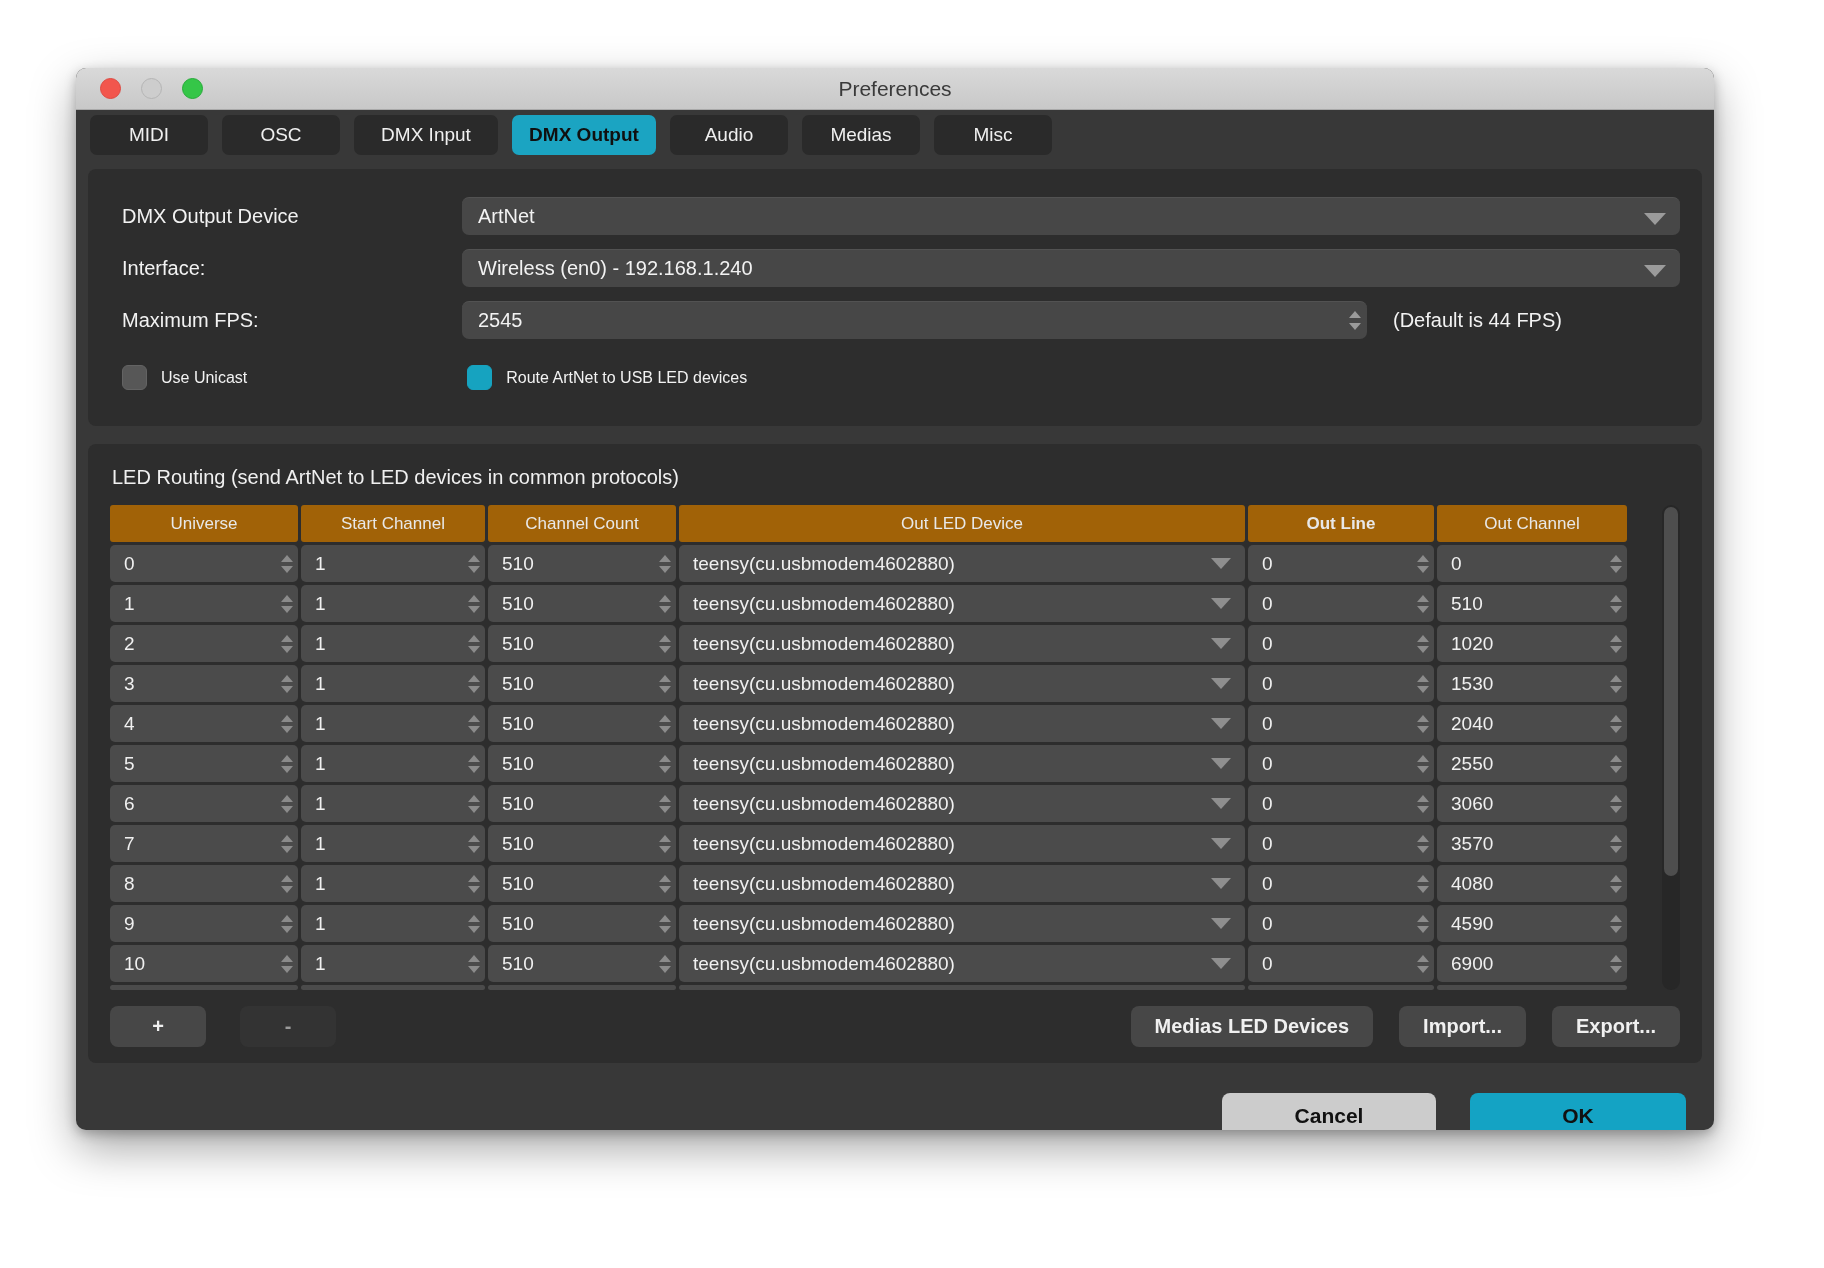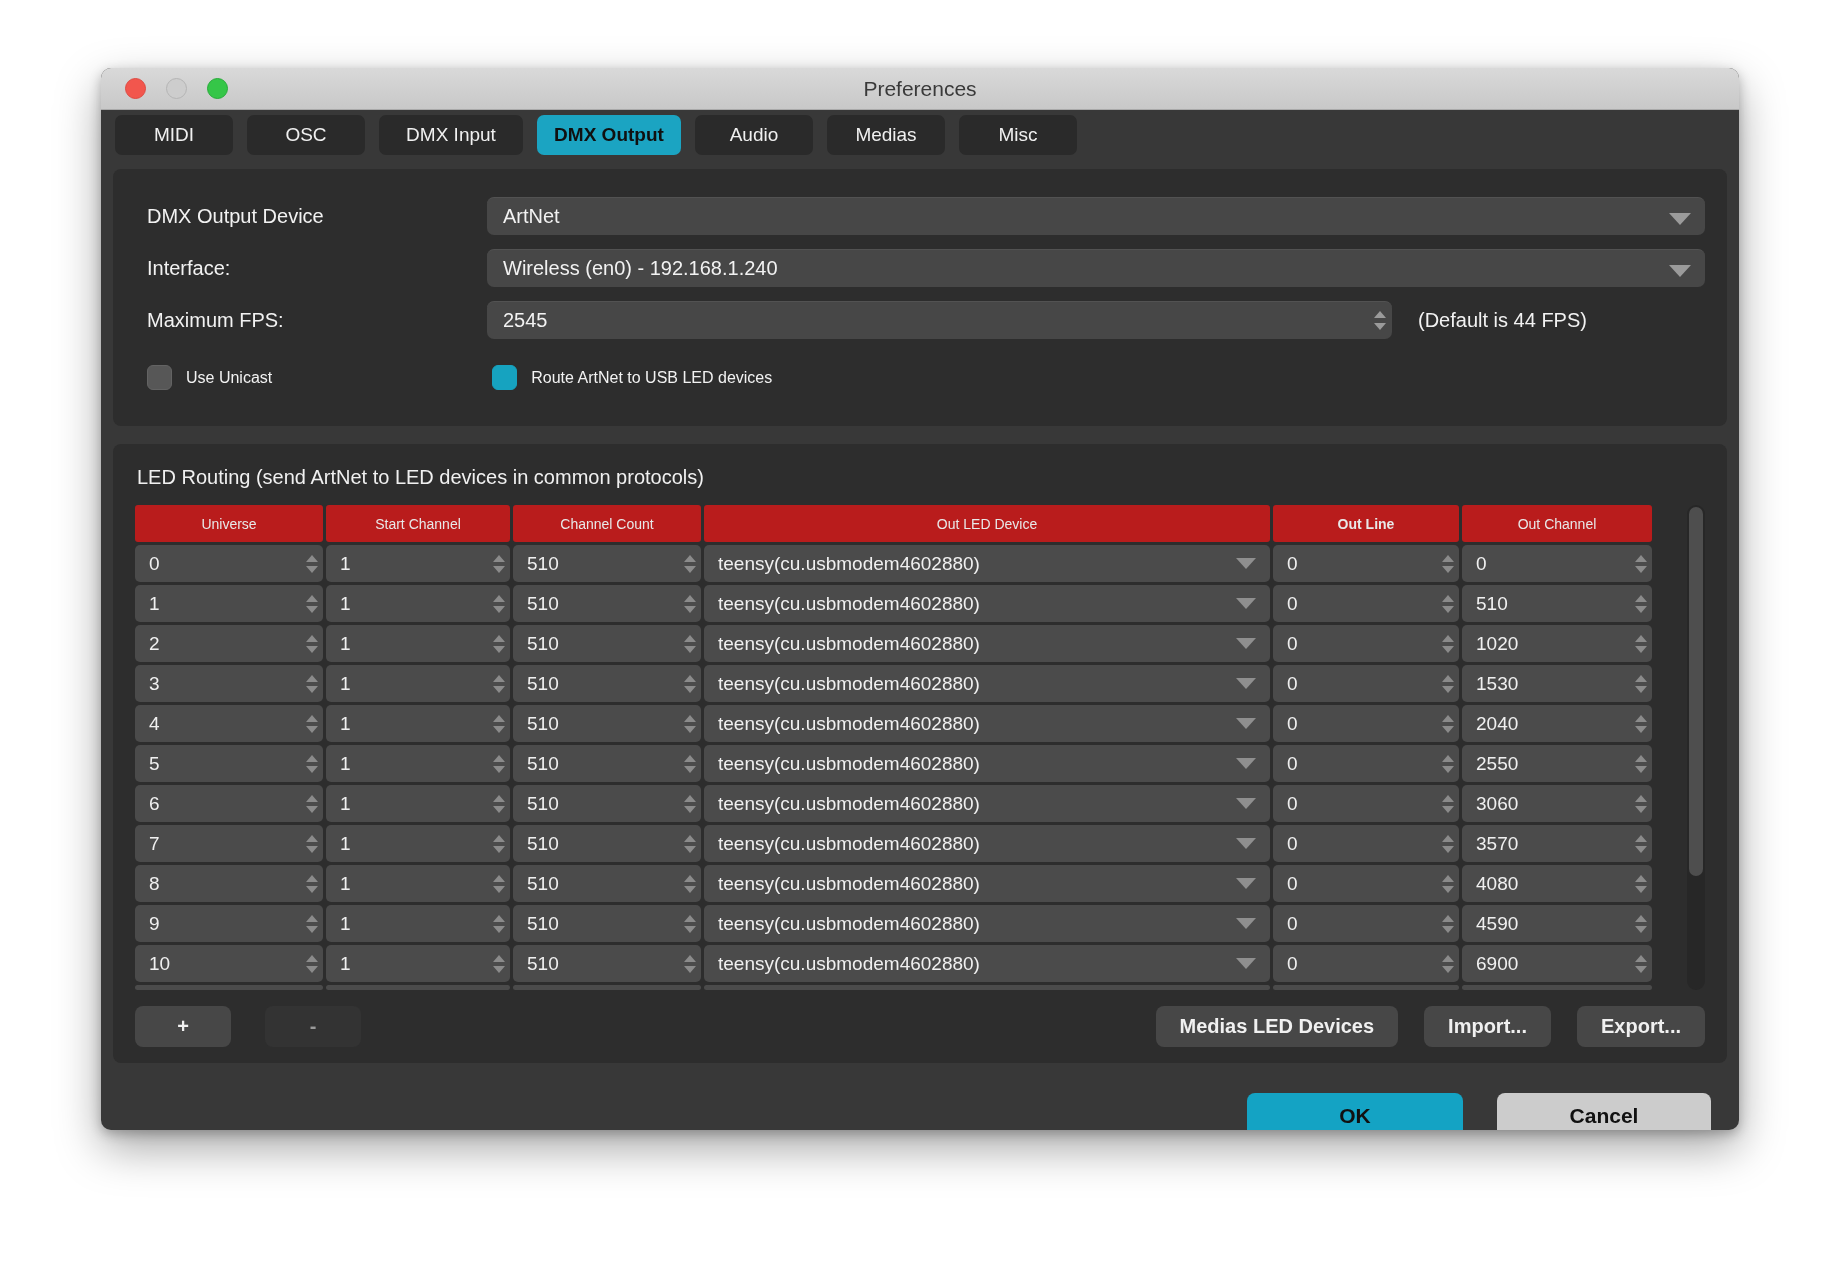--- a/index.html
+++ b/index.html
@@ -1,19 +1,19 @@
 <!DOCTYPE html>
 <html><head>
 <meta charset="utf-8">
 <style>
   * { box-sizing: border-box; margin: 0; padding: 0; }
   html, body { width: 1824px; height: 1268px; background: #ffffff; font-family: "Liberation Sans", sans-serif; }
 
   .window {
-    position: absolute; left: 101px; top: 68px;
+    position: absolute; left: 76px; top: 68px;
     width: 1638px; height: 1062px;
     background: #383838; border-radius: 10px;
     box-shadow: 0 18px 45px rgba(0,0,0,0.35), 0 4px 12px rgba(0,0,0,0.25);
     overflow: hidden;
   }
 
   
   .titlebar {
     height: 42px; background: linear-gradient(#d9d9d9, #c8c8c8);
     border-bottom: 1px solid #a9a9a9;
@@ -82,21 +82,21 @@
   .chk2 { margin-left: 220px; }
 
   
   .routing-title { color: #f0f0f0; font-size: 20px; margin: 2px 0 16px 2px; }
   .table-wrap { display: flex; }
   .grid { flex: 1; display: grid;
     grid-template-columns: 188px 184px 188px 566px 186px 190px;
     grid-auto-rows: 37px; gap: 3px;
   }
   .hcell {
-    background: #b91c1c; color: #e8e8e8; font-size: 14px;
+    background: #a16207; color: #e8e8e8; font-size: 17px;
     display: flex; align-items: center; justify-content: center;
     border-radius: 3px;
   }
   .cell {
     position: relative; background: #4b4b4b; border-radius: 5px;
     color: #f0f0f0; font-size: 19px;
     display: flex; align-items: center; padding: 0 30px 0 14px;
     overflow: hidden;
   }
   .cell .cspin {
@@ -651,17 +651,17 @@
       <button class="btn add">+</button>
       <button class="btn remove">-</button>
       <div class="spacer"></div>
       <button class="btn right">Medias LED Devices</button>
       <button class="btn right">Import...</button>
       <button class="btn right">Export...</button>
     </div>
   </div>
 
   <div class="footer">
+    <button class="btn cancel">Cancel</button>
     <button class="btn ok">OK</button>
-    <button class="btn cancel">Cancel</button>
   </div>
 
 </div>
 
 </body></html>

